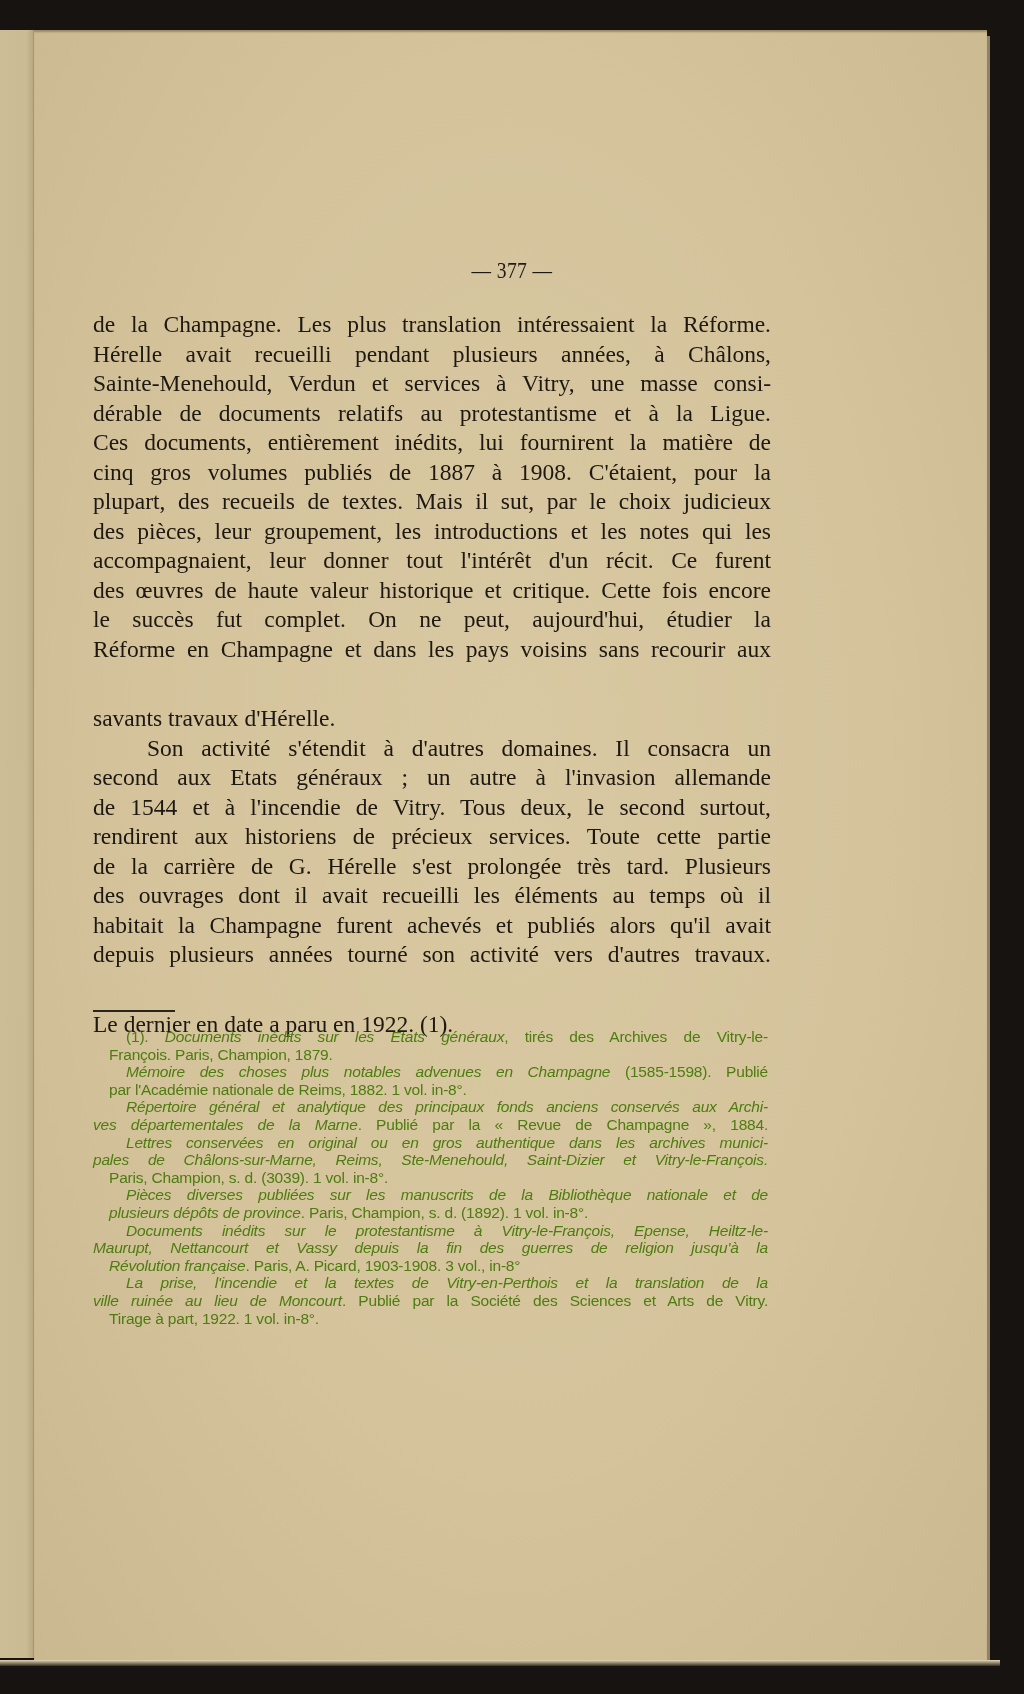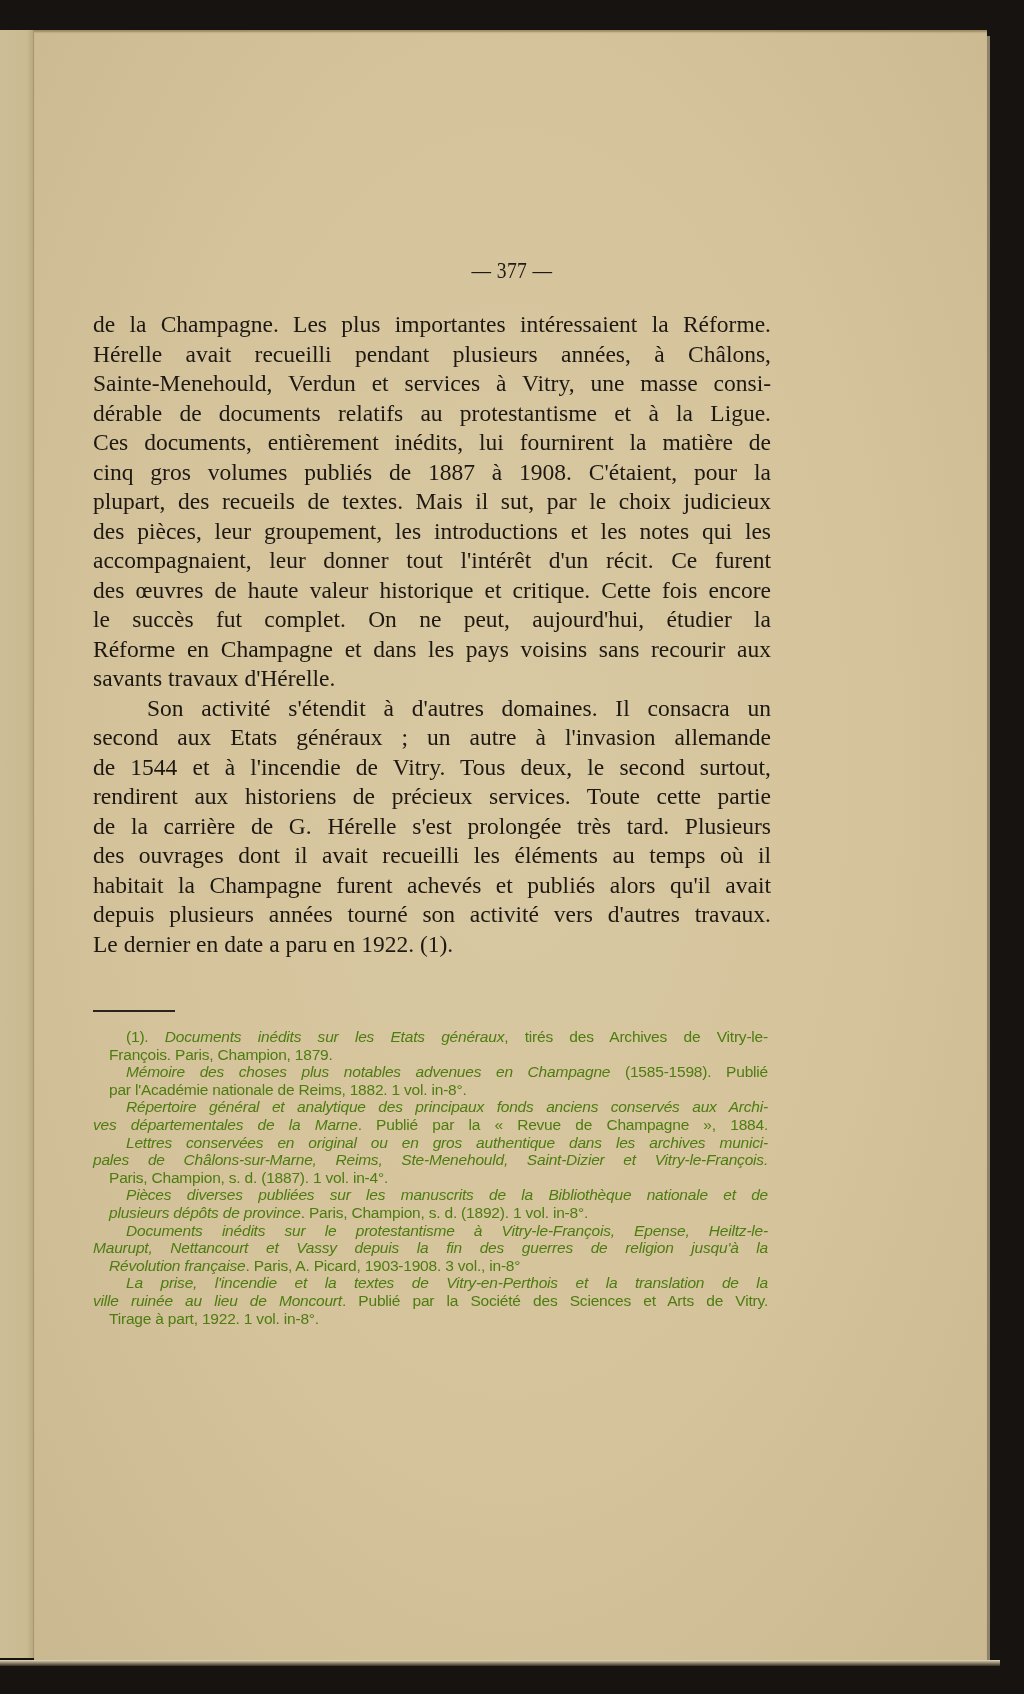--- a/index.html
+++ b/index.html
@@ -36,21 +36,21 @@
   .body-text {
     position: absolute; left: 93px; top: 310px; width: 678px;
     font-size: 23.5px; line-height: 29.5px; color: #1d1812;
     text-align: justify;
     font-family: "Liberation Serif", serif;
   }
   .body-text .line {
     display: block; white-space: nowrap; text-align-last: justify; text-align: justify;
     height: 29.5px;
   }
-  .body-text .line.last { text-align-last: left; }
+  .body-text .line.last { text-align-last: left; margin-top: 40px; }
   .body-text .line.indent { padding-left: 54px; }
   .footnote-rule {
     position: absolute; left: 93px; top: 1010px; width: 82px; height: 1.5px;
     background: #2a241b;
   }
   .footnotes {
     position: absolute; left: 93px; top: 1028px; width: 675px;
     font-size: 15.5px; line-height: 17.6px; color: #4d7c0f;
     font-family: "Liberation Sans", sans-serif;
   }
@@ -66,21 +66,21 @@
 <body>
 
 <div class="left-sliver"></div>
 <div class="page"></div>
 <div class="page-edge-right"></div>
 <div class="bottom-edge"></div>
 
 <div class="page-number">— 377 —</div>
 
 <div class="body-text" id="body-text">
-    <span class="line">de la Champagne. Les plus importantes intéressaient la Réforme.</span>
+    <span class="line">de la Champagne. Les plus translation intéressaient la Réforme.</span>
     <span class="line">Hérelle avait recueilli pendant plusieurs années, à Châlons,</span>
     <span class="line">Sainte-Menehould, Verdun et services à Vitry, une masse consi-</span>
     <span class="line">dérable de documents relatifs au protestantisme et à la Ligue.</span>
     <span class="line">Ces documents, entièrement inédits, lui fournirent la matière de</span>
     <span class="line">cinq gros volumes publiés de 1887 à 1908. C'étaient, pour la</span>
     <span class="line">plupart, des recueils de textes. Mais il sut, par le choix judicieux</span>
     <span class="line">des pièces, leur groupement, les introductions et les notes qui les</span>
     <span class="line">accompagnaient, leur donner tout l'intérêt d'un récit. Ce furent</span>
     <span class="line">des œuvres de haute valeur historique et critique. Cette fois encore</span>
     <span class="line">le succès fut complet. On ne peut, aujourd'hui, étudier la</span>
@@ -101,21 +101,21 @@
 
 <div class="footnotes" id="footnotes">
     <span class="line indent"><span>(1). </span><i>Documents inédits sur les Etats généraux</i><span>, tirés des Archives de Vitry-le-</span></span>
     <span class="line last"><span>François. Paris, Champion, 1879.</span></span>
     <span class="line indent"><i>Mémoire des choses plus notables advenues en Champagne</i><span> (1585-1598). Publié</span></span>
     <span class="line last"><span>par l'Académie nationale de Reims, 1882. 1 vol. in-8°.</span></span>
     <span class="line indent"><i>Répertoire général et analytique des principaux fonds anciens conservés aux Archi-</i></span>
     <span class="line"><i>ves départementales de la Marne</i><span>. Publié par la « Revue de Champagne », 1884.</span></span>
     <span class="line indent"><i>Lettres conservées en original ou en gros authentique dans les archives munici-</i></span>
     <span class="line"><i>pales de Châlons-sur-Marne, Reims, Ste-Menehould, Saint-Dizier et Vitry-le-François.</i></span>
-    <span class="line last"><span>Paris, Champion, s. d. (1887). 1 vol. in-4°.</span></span>
+    <span class="line last"><span>Paris, Champion, s. d. (3039). 1 vol. in-8°.</span></span>
     <span class="line indent"><i>Pièces diverses publiées sur les manuscrits de la Bibliothèque nationale et de</i></span>
     <span class="line last"><i>plusieurs dépôts de province</i><span>. Paris, Champion, s. d. (1892). 1 vol. in-8°.</span></span>
     <span class="line indent"><i>Documents inédits sur le protestantisme à Vitry-le-François, Epense, Heiltz-le-</i></span>
     <span class="line"><i>Maurupt, Nettancourt et Vassy depuis la fin des guerres de religion jusqu'à la</i></span>
     <span class="line last"><i>Révolution française</i><span>. Paris, A. Picard, 1903-1908. 3 vol., in-8°</span></span>
     <span class="line indent"><i>La prise, l'incendie et la textes de Vitry-en-Perthois et la translation de la</i></span>
     <span class="line"><i>ville ruinée au lieu de Moncourt</i><span>. Publié par la Société des Sciences et Arts de Vitry.</span></span>
     <span class="line last"><span>Tirage à part, 1922. 1 vol. in-8°.</span></span>
   </div>
 

